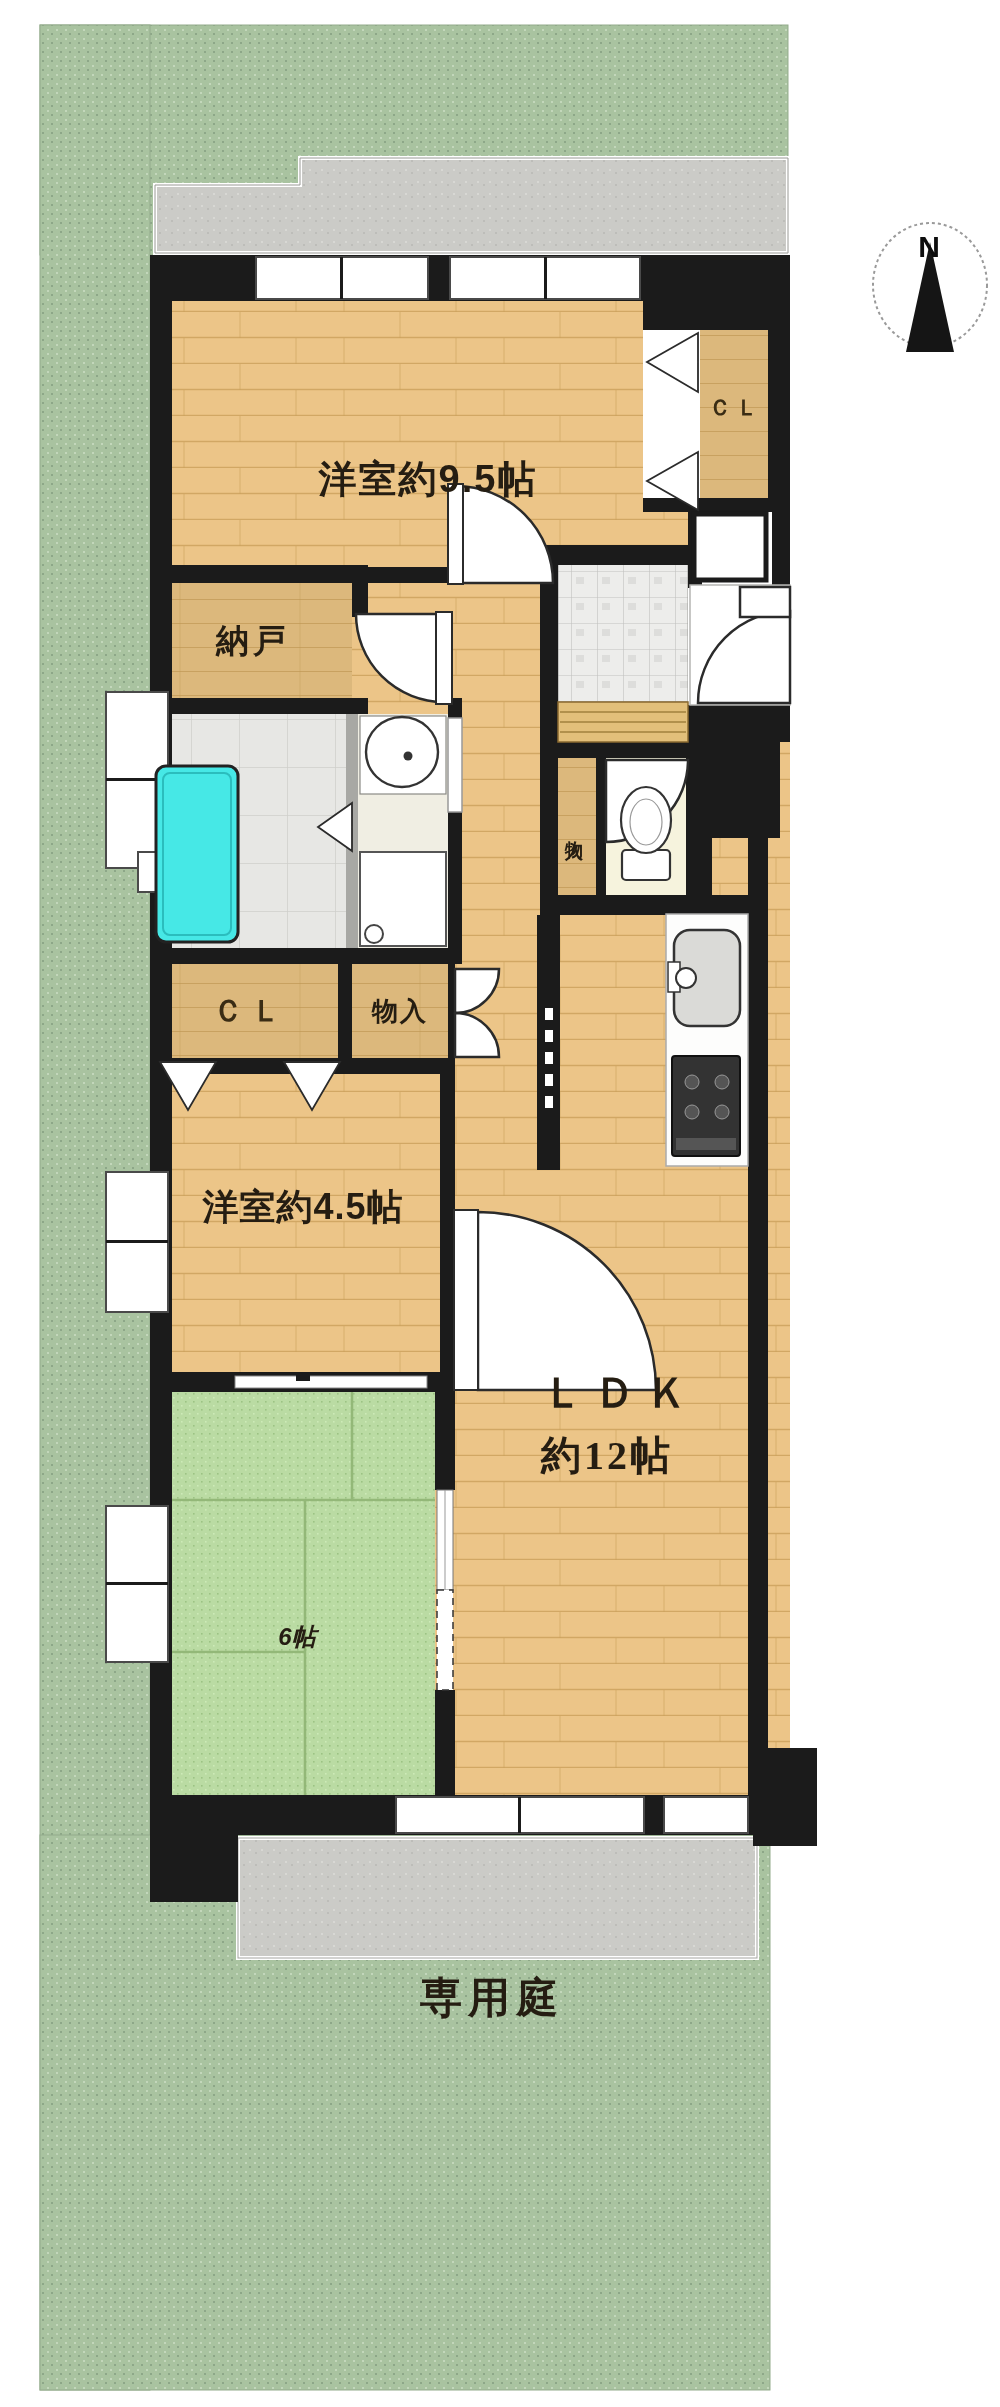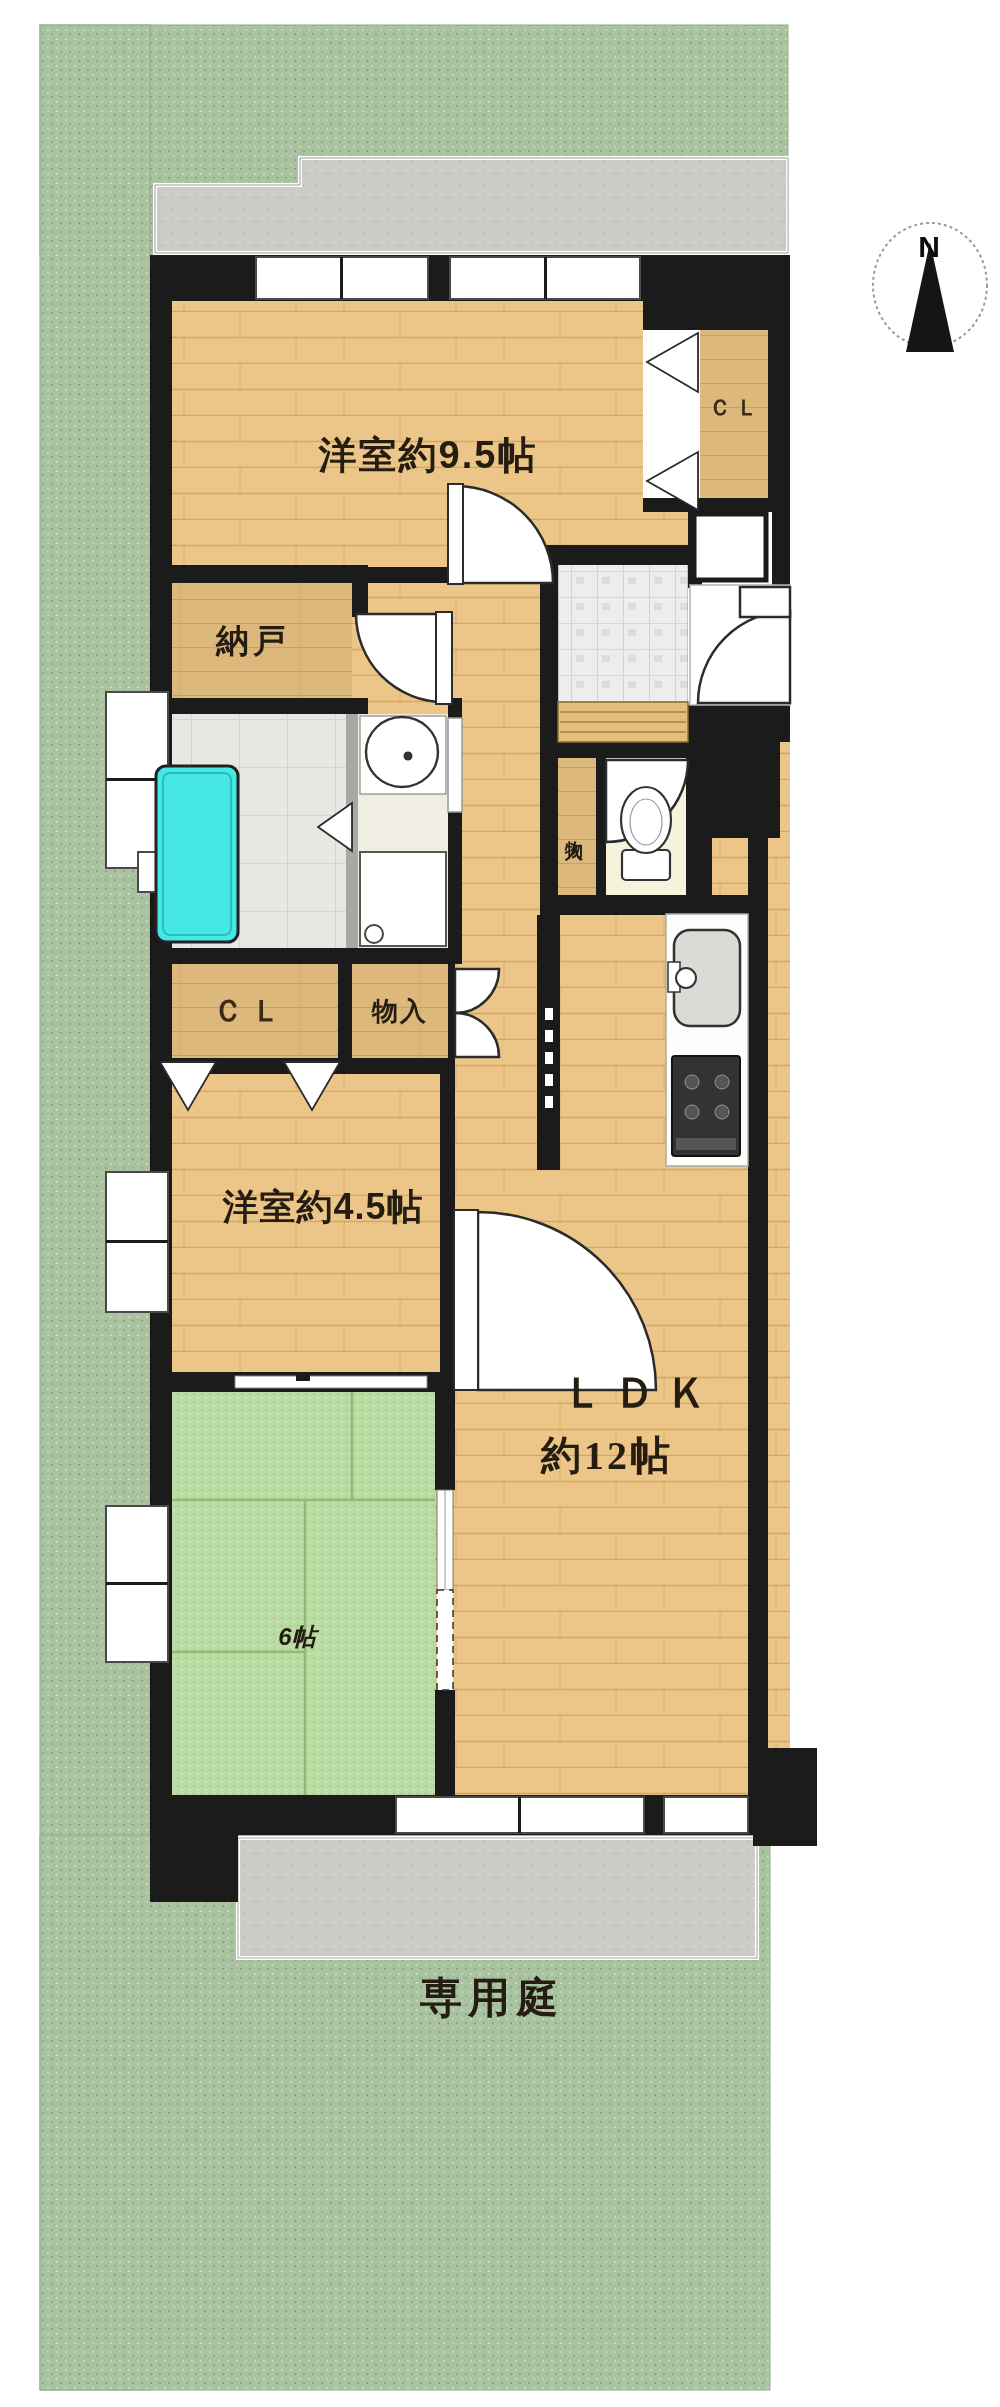--- a/index.html
+++ b/index.html
@@ -244,26 +244,26 @@
       <rect x="676" y="1138" width="60" height="12" fill="#555"></rect>
     </g>
   </g>
 
   <g>
     <ellipse cx="930" cy="285" rx="57" ry="62" fill="#ffffff" stroke="#9a9a9a" stroke-width="2" stroke-dasharray="3 3"></ellipse>
     <polygon points="930,242 906,352 954,352" fill="#151515"></polygon>
   </g>
 </svg>
 
-<div class="lbl lbl-w95" style="left:428px;top:455px;">洋室約9.5帖</div>
+<div class="lbl lbl-w95" style="left:428px;top:479px;">洋室約9.5帖</div>
 <div class="lbl lbl-cl-main" style="left:736px;top:408px;">ＣＬ</div>
 <div class="lbl lbl-nando" style="left:253px;top:640px;">納戸</div>
 <div class="lbl lbl-cl45" style="left:251px;top:1011px;">ＣＬ</div>
 <div class="lbl lbl-mono-hall" style="left:400px;top:1011px;">物入</div>
 <div class="lbl lbl-mono-toilet" style="left:574px;top:827px;">物入</div>
-<div class="lbl lbl-w45" style="left:303px;top:1207px;margin-left:20px;">洋室約4.5帖</div>
-<div class="lbl lbl-ldk" style="left:640px;top:1393px;">ＬＤＫ</div>
+<div class="lbl lbl-w45" style="left:303px;top:1207px;">洋室約4.5帖</div>
+<div class="lbl lbl-ldk" style="left:620px;top:1393px;">ＬＤＫ</div>
 <div class="lbl lbl-ldk2" style="left:607px;top:1456px;font-family:Liberation Serif, serif;">約12帖</div>
 <div class="lbl lbl-tatami" style="left:297px;top:1637px;">6帖</div>
 <div class="lbl lbl-garden" style="left:492px;top:1998px;">専用庭</div>
 <div class="lbl lbl-north" style="left:929px;top:247px;">N</div>
 
 </div>
 
 </body></html>

